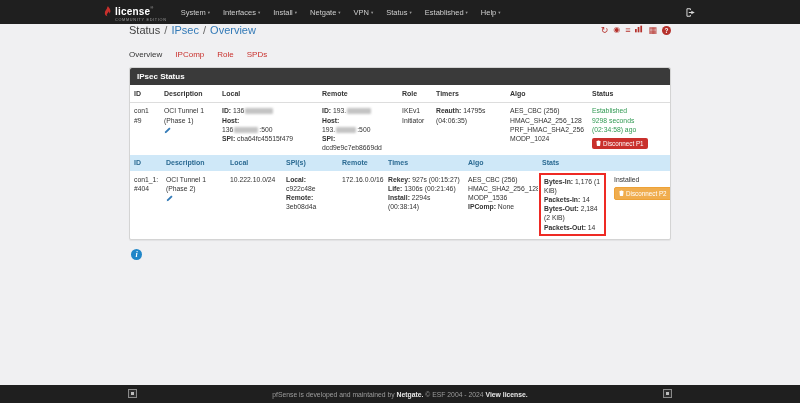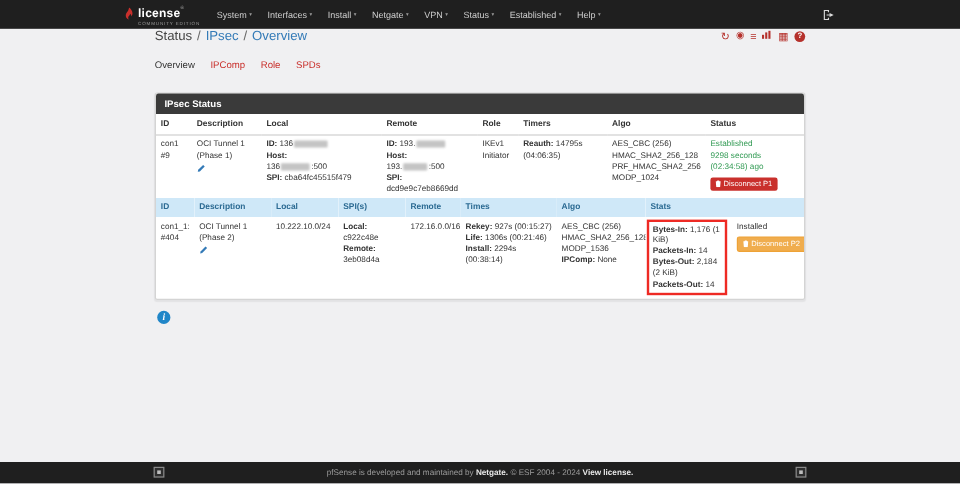--- a/index.html
+++ b/index.html
@@ -30,21 +30,21 @@
   .head-icons{display:flex;gap:5px;align-items:center}
   .hicon{color:#b5312c;font-size:9px;line-height:1;cursor:pointer}
   .hicon.small{font-size:8px}
   .help-circle{width:9px;height:9px;border-radius:50%;background:#b5312c;color:#fff;
     font-size:6.5px;font-weight:bold;display:flex;align-items:center;justify-content:center;cursor:pointer}
   
   .tabs{margin-top:14px;display:flex;gap:13px;font-size:8px}
   .tab{color:#c9302c;cursor:pointer;text-decoration:none}
   .tab.active{color:#333}
   
-  .panel{margin-top:18px;background:#fff;border:1px solid #d4d4d4;border-radius:2px;box-shadow:0 1px 1px rgba(0,0,0,.06)}
+  .panel{margin-top:8px;background:#fff;border:1px solid #d4d4d4;border-radius:2px;box-shadow:0 1px 1px rgba(0,0,0,.06)}
   .panel-heading{background:#3a3a3a;color:#fff;font-size:8px;font-weight:bold;padding:4px 7px;border-radius:2px 2px 0 0}
   table{width:100%;border-collapse:collapse;table-layout:fixed;font-size:6.8px;color:#333}
   th,td{text-align:left;vertical-align:top;padding:3px 4px;line-height:1.35;overflow:hidden}
   .t1 thead th{font-size:7px;font-weight:bold;border-bottom:1px solid #ddd;padding:4px}
   .t2 thead th{background:#cfe8f8;color:#2b6a92;font-size:7px;font-weight:bold;padding:3px 4px}
   .t2 tbody td{padding-top:4px}
   .green{color:#319a53}
   .redact{display:inline-block;height:6px;background:#c4c4c4;border-radius:1px;vertical-align:-1px;margin:0 1px;filter:blur(1px)}
   .w20{width:20px}.w24{width:24px}.w28{width:28px}
   .pencil{cursor:pointer;display:inline-block;margin-top:2px}

